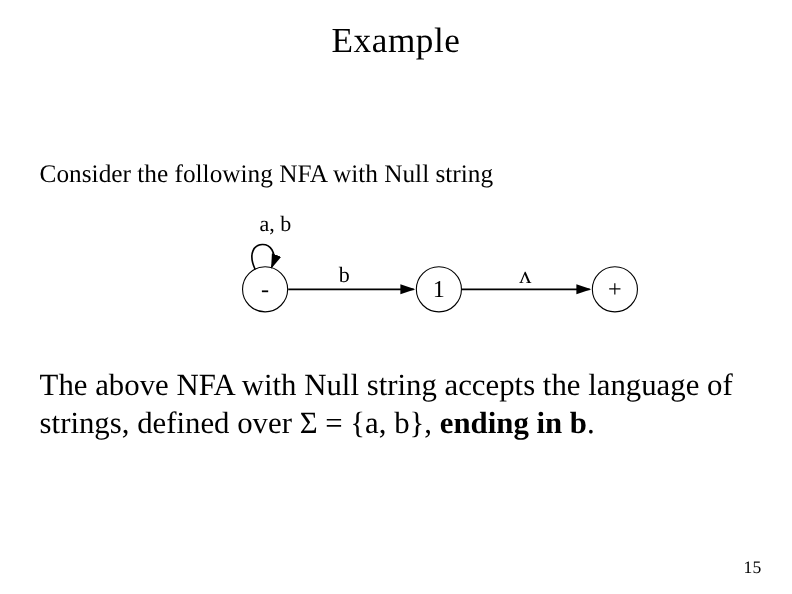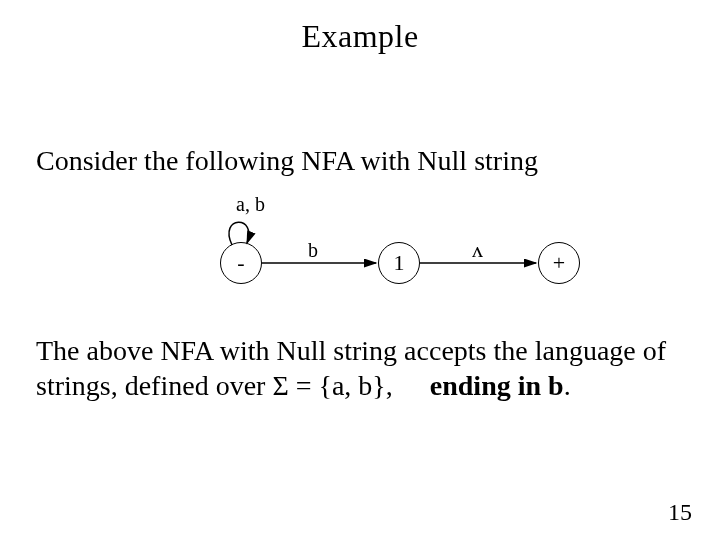--- a/index.html
+++ b/index.html
@@ -21,43 +21,43 @@
     text-align: center;
     font-size: 32px;
     font-weight: normal;
     letter-spacing: 0.5px;
   }
   .intro {
     position: absolute;
     top: 145px;
     left: 36px;
     right: 36px;
-    font-size: 28px;
+    font-size: 23px;
   }
   .diagram {
     position: absolute;
     top: 193px;
     left: 0;
     width: 688px;
     height: 120px;
   }
   .conclusion {
     position: absolute;
     top: 333px;
     left: 36px;
     right: 36px;
     font-size: 28px;
     line-height: 1.25;
   }
-  .bold { font-weight: bold; margin-left: 30px; }
+  .bold { font-weight: bold; }
   .pagenum {
     position: absolute;
     right: 28px;
     bottom: 14px;
-    font-size: 24px;
+    font-size: 16px;
     font-family: "Times New Roman", Times, serif;
   }
   
   .state {
     position: absolute;
     width: 42px;
     height: 42px;
     border: 1.5px solid #000;
     border-radius: 50%;
     box-sizing: border-box;

